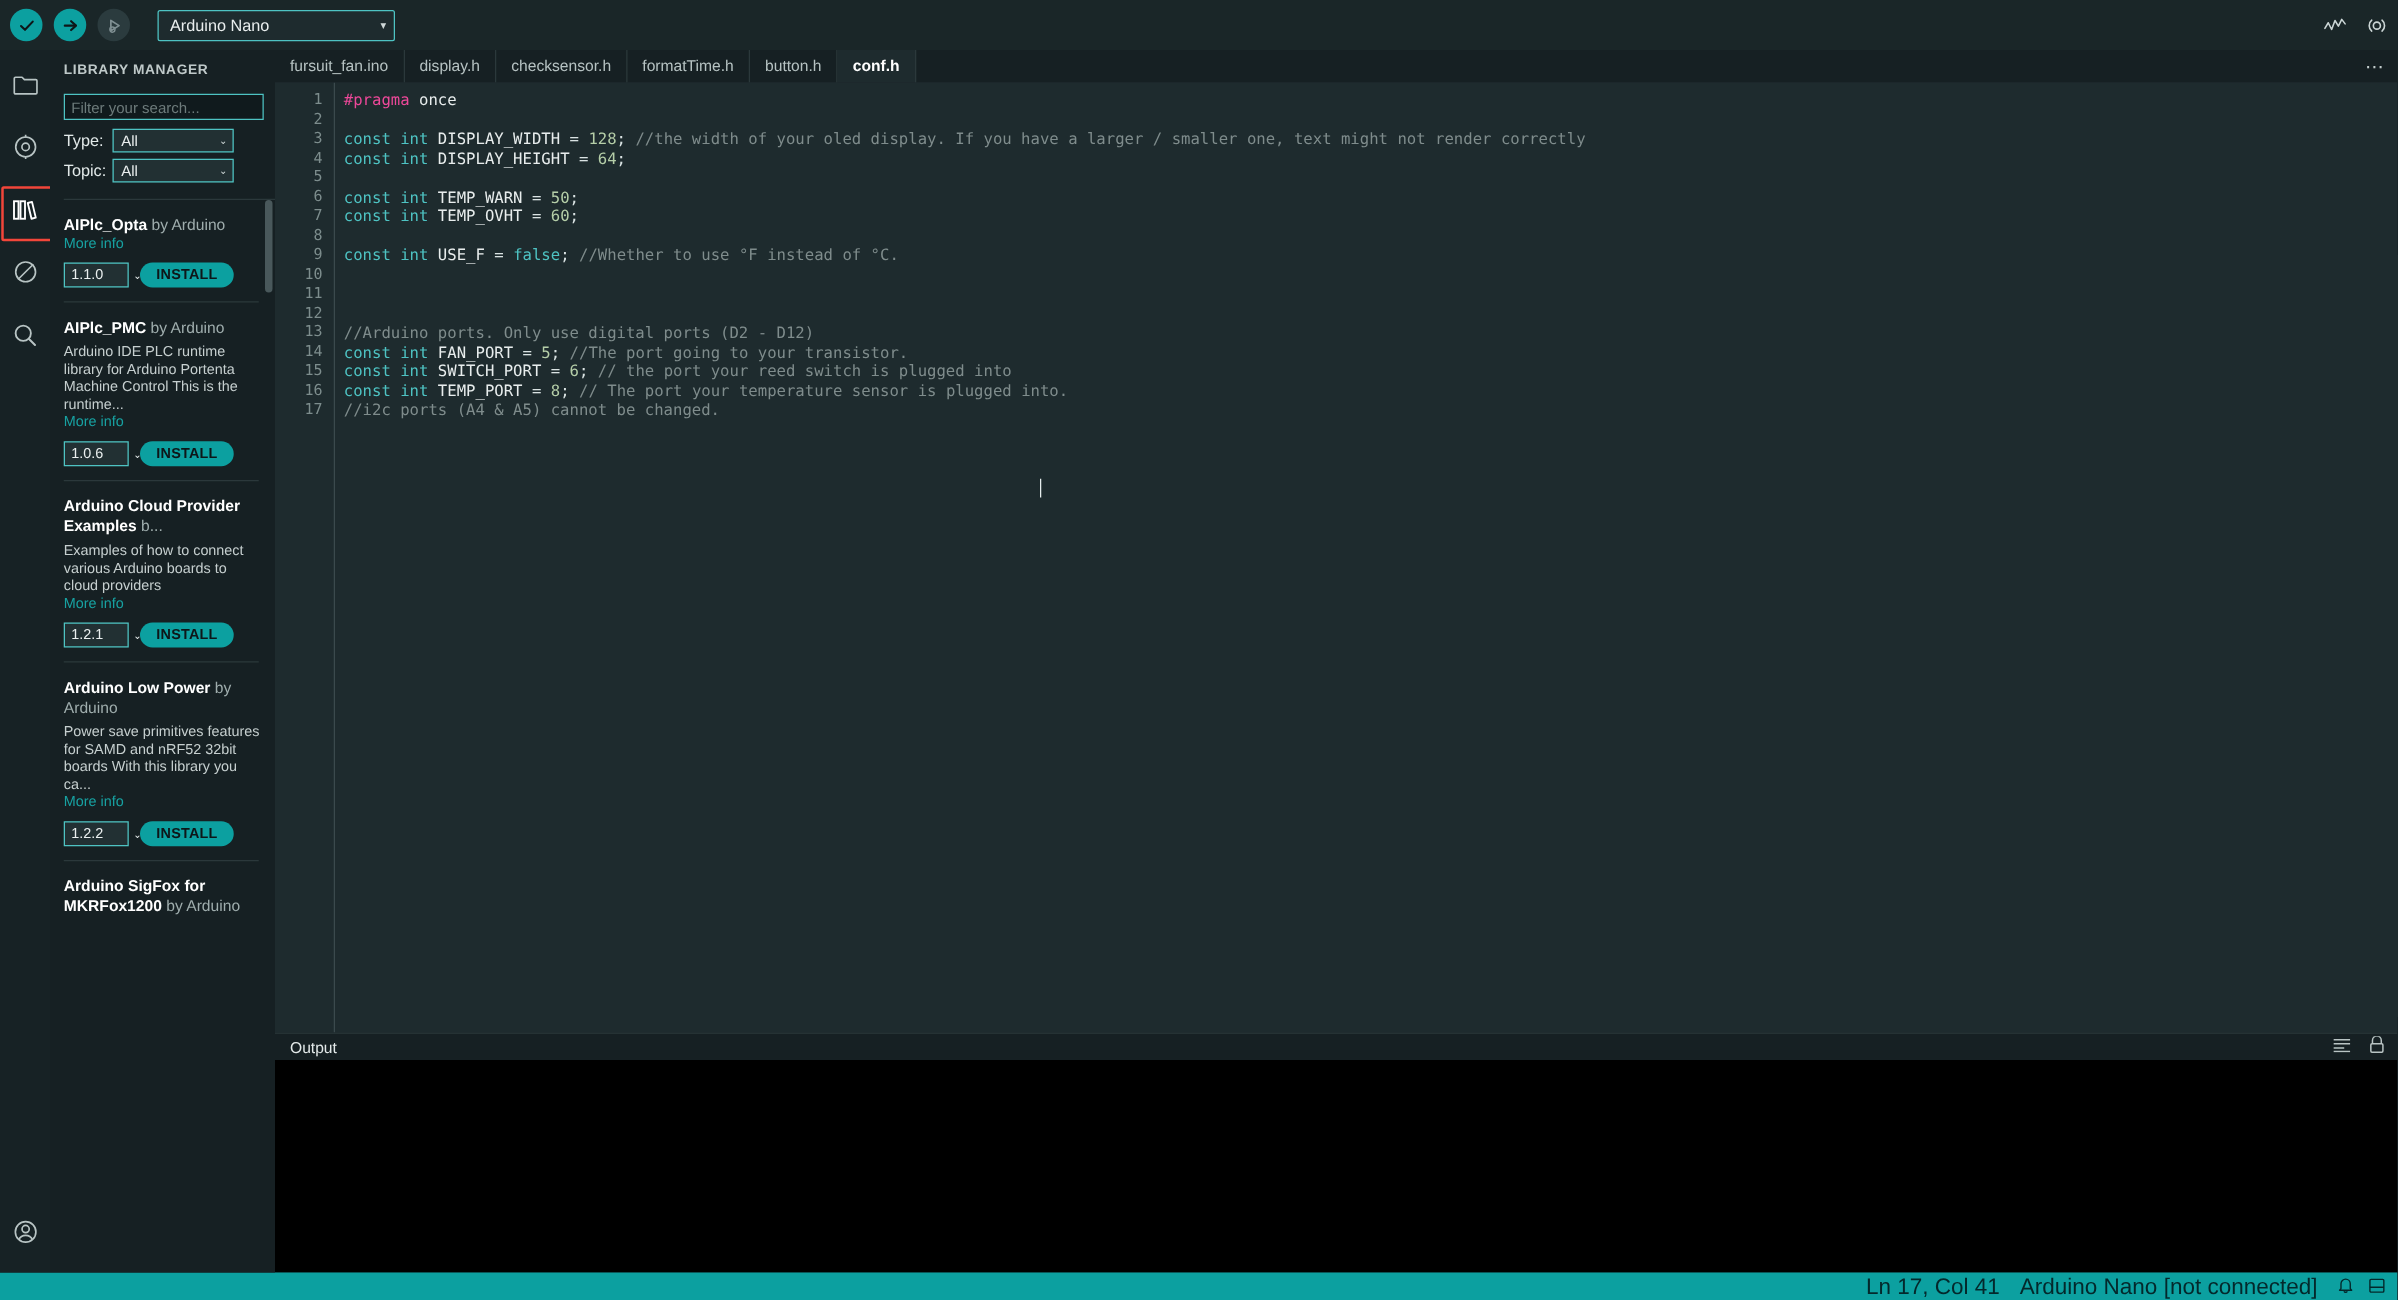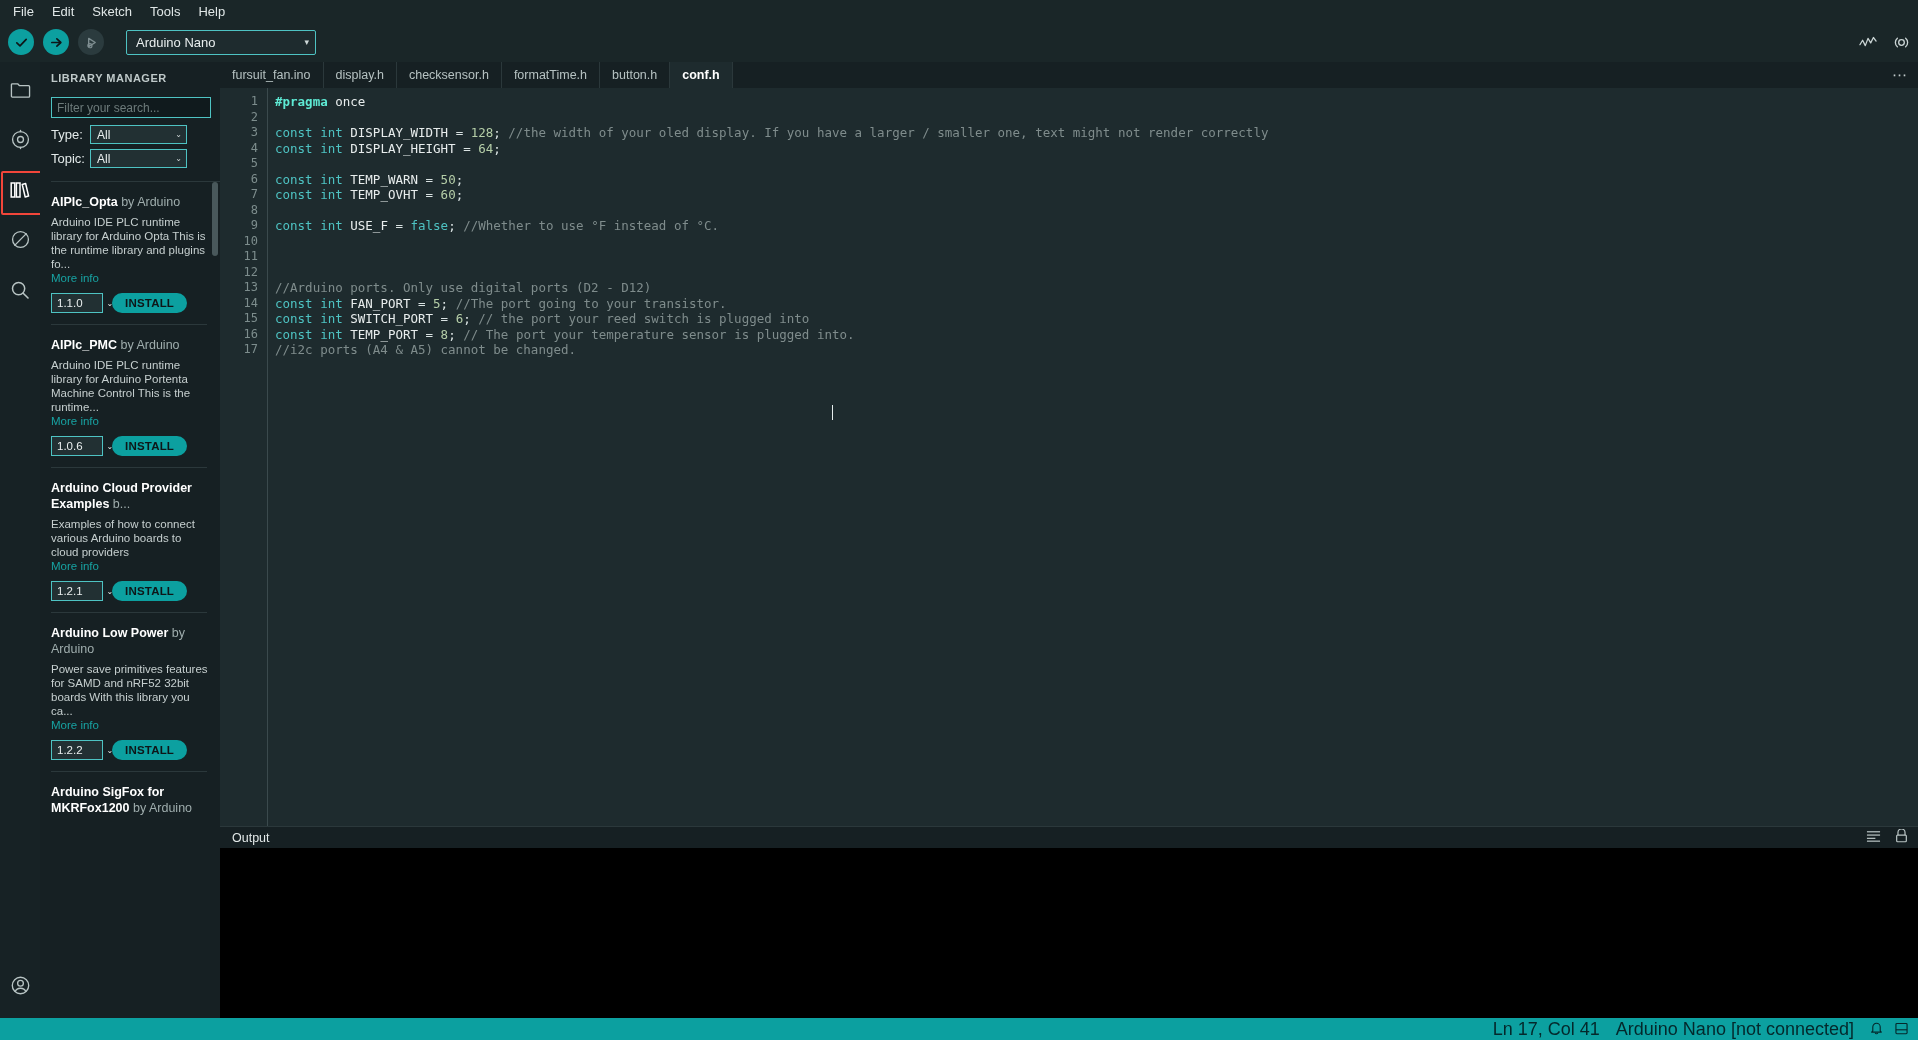--- a/index.html
+++ b/index.html
@@ -135,21 +135,21 @@
     width:48px; flex:none; background:#1e2b2e; padding-top:6px;
     font-family:"DejaVu Sans Mono", monospace; font-size:12px; color:#7d8d8d;
     text-align:right; border-right:1px solid #3b4a4d;
   }
   .gutter .ln { height:15.5px; line-height:15.5px; padding-right:9px; }
   .code {
     flex:1; padding:6px 0 0 7px; font-family:"DejaVu Sans Mono", monospace;
     font-size:12.5px; line-height:15.5px; white-space:pre; overflow:hidden;
   }
   .code .line { height:15.5px; }
-  .k-pragma { color:#5eead4;font-weight:bold; }
+  .k-pragma { color:#ec4899; }
   .k-kw { color:#4ec3c3; }
   .k-id { color:#e8eded; }
   .k-num { color:#b5cea8; }
   .k-punct { color:#dae3e3; }
   .k-com { color:#7f8c8c; }
   .caret-cursor {
     position:absolute; width:1px; height:15px; background:#e6eded;
   }
 
   
@@ -169,27 +169,20 @@
   }
   .statusbar .seg { white-space:nowrap; }
   .sb-icons { display:flex; gap:12px; align-items:center; }
 </style>
 </head>
 <body>
 
 <div class="app">
 
 
-  <div class="menubar">
-    <div class="menu-item">File</div>
-    <div class="menu-item">Edit</div>
-    <div class="menu-item">Sketch</div>
-    <div class="menu-item">Tools</div>
-    <div class="menu-item">Help</div>
-  </div>
 
   <div class="toolbar">
     <div class="tool-circle tool-verify">
       <svg width="15" height="15" viewBox="0 0 16 16" aria-hidden="true">
         <polyline points="3,8.4 6.4,11.6 13,4.6" fill="none" stroke="#0e1618" stroke-width="1.8" stroke-linecap="round" stroke-linejoin="round"></polyline>
       </svg>
     </div>
     <div class="tool-circle tool-upload">
       <svg width="15" height="15" viewBox="0 0 16 16" aria-hidden="true">
         <line x1="3" y1="8" x2="12" y2="8" stroke="#0e1618" stroke-width="1.8" stroke-linecap="round"></line>
@@ -304,21 +297,20 @@
       <div class="lib-divider"></div>
 
       <div class="lib-list">
         <div class="lib-scroll"></div>
 
         <div class="lib-entry">
           <div class="lib-name">
             <span>AIPlc_Opta</span>
             <span class="author">by Arduino</span>
           </div>
-          <div class="lib-desc">Arduino IDE PLC runtime library for Arduino Opta This is the runtime library and plugins fo...</div>
           <div class="lib-more">More info</div>
           <div class="lib-actions">
             <div class="ver-sel">
               <span>1.1.0</span>
               <span class="caret">⌄</span>
             </div>
             <div class="install-btn">INSTALL</div>
           </div>
         </div>
         <div class="lib-sep"></div>

